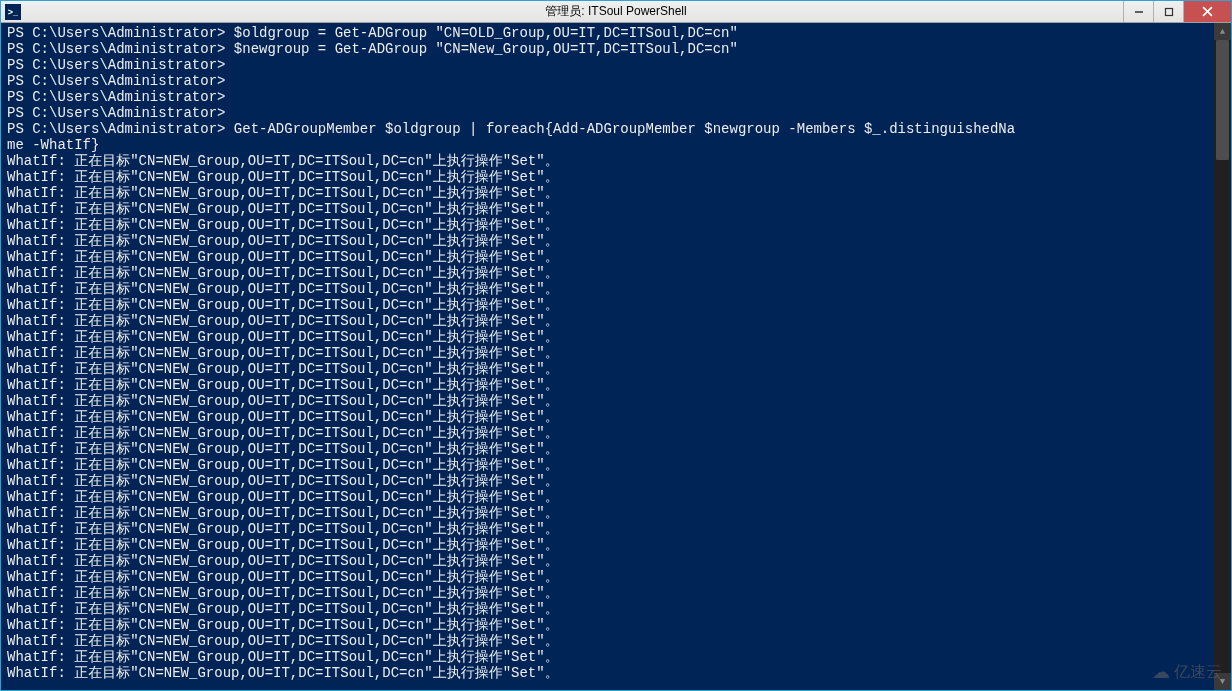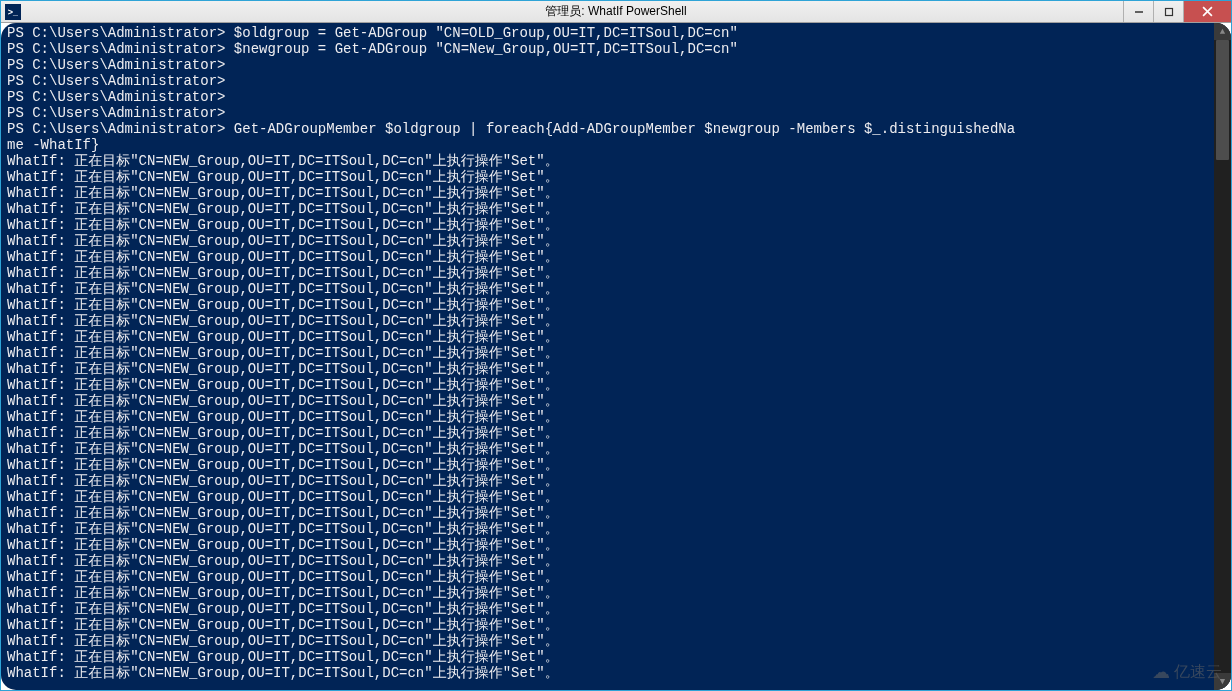--- a/index.html
+++ b/index.html
@@ -80,21 +80,20 @@
       background: #012456;
       color: #eeedf0;
       padding: 2px 0 2px 6px;
       font-size: 14px;
       line-height: 16px;
       white-space: pre;
       overflow: hidden;
       position: relative;
       font-family: "NSimSun","SimSun","Consolas","Courier New",monospace;
       letter-spacing: 0px;
-      border-radius: 15px;
     }
     .scrollbar {
       position: absolute;
       right: 0;
       top: 0;
       bottom: 0;
       width: 17px;
       background: #2d2d2d;
       display: flex;
       flex-direction: column;
@@ -139,21 +138,21 @@
     .watermark .cloud {
       font-size: 18px;
     }
   </style>
 </head>
 <body>
 
 <div class="window">
   <div class="titlebar">
     <div class="ps-icon">&gt;_</div>
-    <div class="title">管理员: WhatIf PowerShell</div>
+    <div class="title">管理员: ITSoul PowerShell</div>
     <div class="controls">
       <div class="btn">
         <svg width="10" height="10" viewBox="0 0 10 10">
             <line x1="1" y1="5" x2="9" y2="5" stroke="#333" stroke-width="1.5"></line>
           </svg>
       </div>
       <div class="btn">
         <svg width="10" height="10" viewBox="0 0 10 10">
             <rect x="1.5" y="1.5" width="7" height="7" fill="none" stroke="#333" stroke-width="1.2"></rect>
           </svg>

